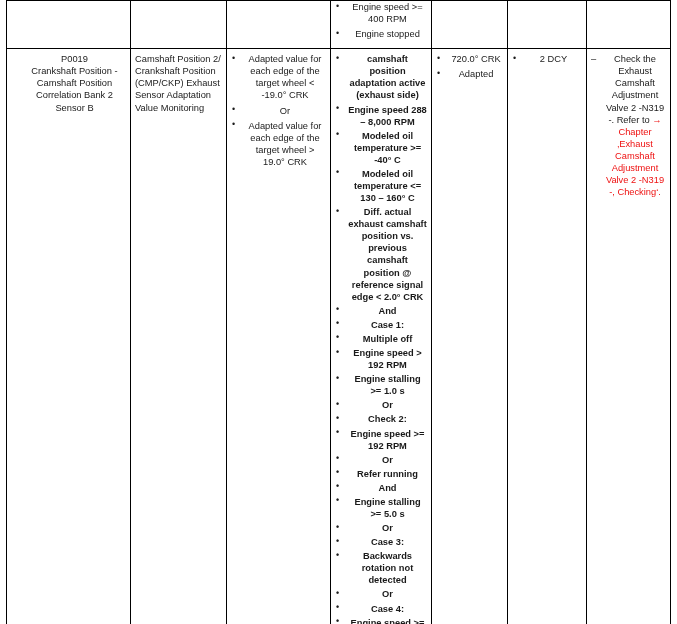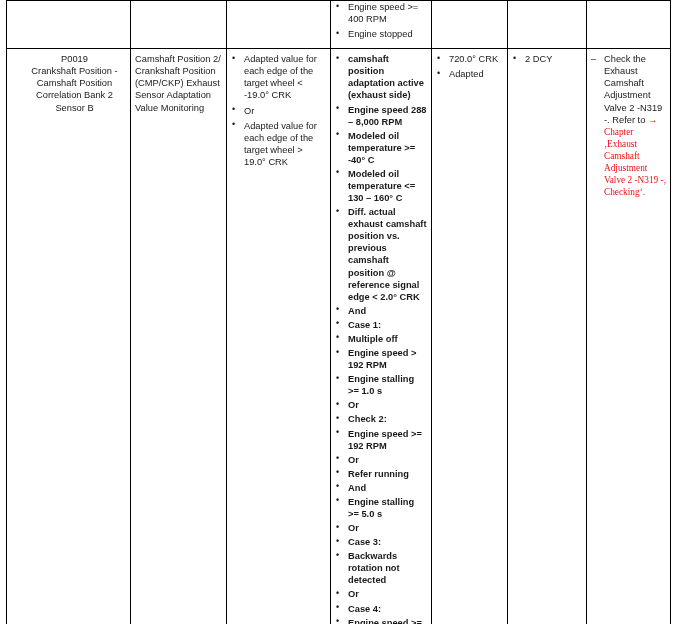--- a/index.html
+++ b/index.html
@@ -54,20 +54,21 @@
   }
   .plain-cell {
     text-align: left;
     padding-top: 6px;
   }
 
   ul.blist {
     list-style: none;
     margin: 0;
     padding: 0;
+    text-align: center;
   }
   ul.blist > li {
     position: relative;
     padding-left: 13px;
     margin: 0 0 3px 0;
   }
   ul.blist > li::before {
     content: "\2022";
     position: absolute;
     left: 1px;
@@ -78,21 +79,21 @@
   }
   ul.blist.dashes > li::before {
     content: "\2013";
     left: 0px;
     font-size: 9.3px;
   }
   ul.blist.tight > li { margin-bottom: 2px; font-weight: bold; }
 
   .topshift { padding-top: 0; margin-top: -2px; }
 
-  .red { color: #ee1111; font-family: Liberation Serif, serif; }
+  .red { color: #ee1111; }
 </style>
 </head>
 <body>
 
 <div class="page">
 
   <table class="dtc-table">
     <colgroup>
       <col class="c1">
         <col class="c2">

